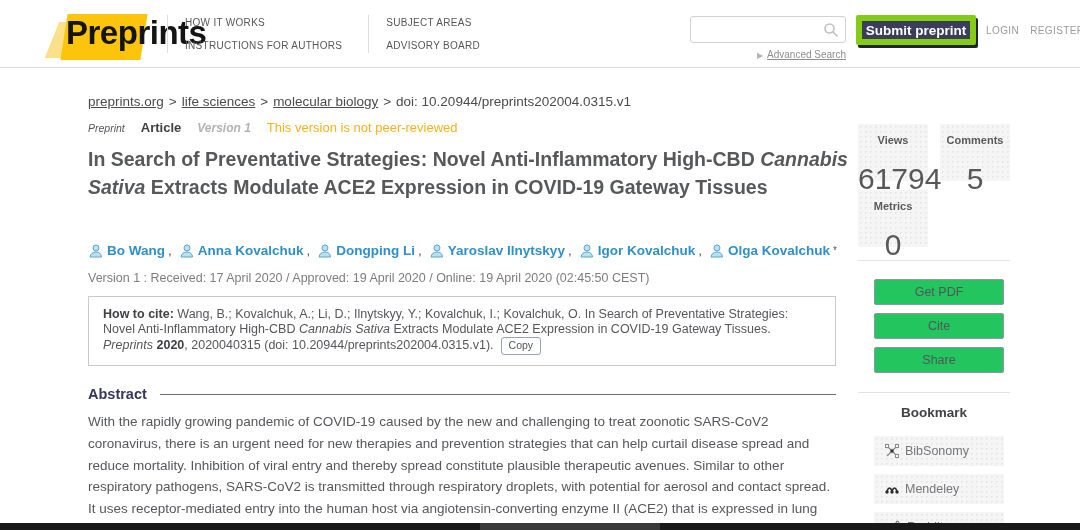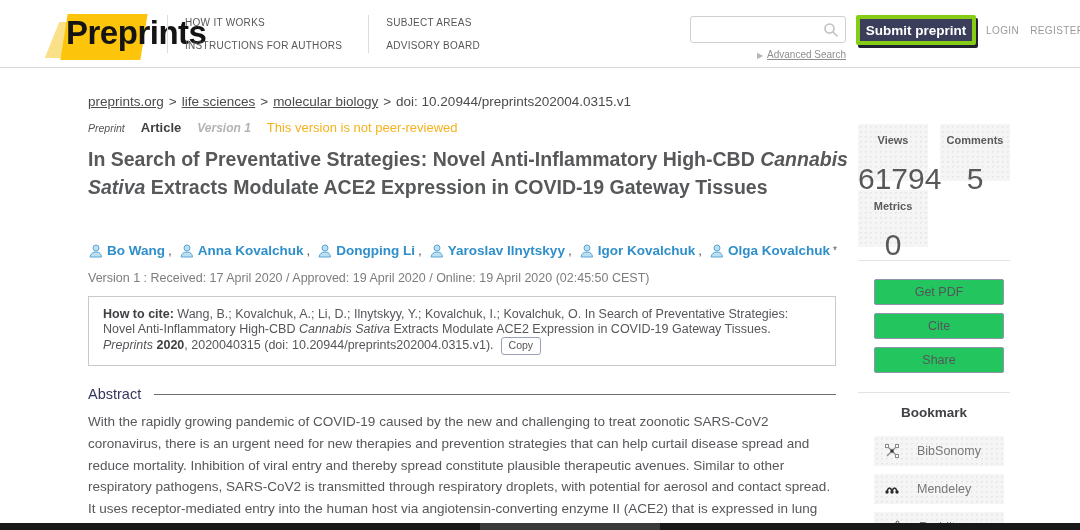--- a/index.html
+++ b/index.html
@@ -17,21 +17,21 @@
   .nav-col { border-left:1px solid #dcdcdc; padding:2px 26px 2px 17px; display:flex; flex-direction:column; justify-content:space-between; }
   .nav-link { font-size:10px; color:#57575a; letter-spacing:0.3px; cursor:pointer; white-space:nowrap; }
 
   .search-box { position:absolute; left:690px; top:16px; width:156px; height:27px; border:1px solid #d0d0d0; border-radius:3px; background:#fff; }
   .search-input { position:absolute; left:6px; top:1px; width:122px; height:23px; border:none; outline:none; font-size:12px; color:#555; }
   .search-icon { position:absolute; right:6px; top:5px; width:16px; height:16px; }
   .advanced { position:absolute; left:690px; top:49px; width:156px; text-align:right; font-size:10px; color:#8e8e8e; }
   .advanced .tri { font-size:8px; color:#b5b5b5; margin-right:4px; }
   .advanced .lbl { text-decoration:underline; cursor:pointer; }
 
-  .submit-btn { position:absolute; left:856px; top:15px; width:120px; height:30px; background:#3a3e5b; border:4px solid #84cc16; border-radius:2px; box-shadow:2px 3px 0 #20222f; color:#fff; font-weight:700; font-size:13.5px; display:flex; align-items:center; justify-content:center; cursor:pointer; font-family:"Liberation Sans", sans-serif; }
+  .submit-btn { position:absolute; left:856px; top:15px; width:120px; height:30px; background:#3a3e5b; border:6px solid #84cc16; border-radius:2px; box-shadow:2px 3px 0 #20222f; color:#fff; font-weight:700; font-size:13.5px; display:flex; align-items:center; justify-content:center; cursor:pointer; font-family:"Liberation Sans", sans-serif; }
   .auth { position:absolute; left:986px; top:25px; display:flex; gap:11px; font-size:10px; color:#9a9a9a; letter-spacing:0.4px; }
   .auth span { cursor:pointer; }
 
   
   .breadcrumb { position:absolute; left:88px; top:94px; font-size:13.5px; color:#4b4b4d; }
   .breadcrumb a { color:#4b4b4d; text-decoration:underline; cursor:pointer; }
   .breadcrumb .sep { margin:0 5px; }
 
   .labels-row { position:absolute; left:88px; top:120px; display:flex; align-items:baseline; gap:16px; }
   .lbl-preprint { font-style:italic; font-size:10.5px; color:#55565a; }
@@ -49,35 +49,35 @@
   .authors sup { color:#55565a; font-weight:400; font-size:10px; margin-left:3px; }
 
   .version-line { position:absolute; left:88px; top:271px; font-size:12.5px; color:#7d7d7f; }
 
   .cite-box { position:absolute; left:88px; top:296px; width:748px; border:1px solid #c9c9c9; padding:10px 14px; font-size:12.5px; line-height:15px; color:#55565a; }
   .cite-box b { color:#414145; }
   .cite-box .it { font-style:italic; }
   .copy-btn { display:inline-block; border:1px solid #9aa0b8; border-radius:3px; padding:0 7px 1px; font-size:10.5px; color:#55565a; margin-left:7px; cursor:pointer; background:#fff; }
 
   .abstract-head { position:absolute; left:88px; top:386px; width:748px; display:flex; align-items:center; gap:13px; }
-  .abstract-head .h { font-size:14.5px; font-weight:400; color:#34365c; }
+  .abstract-head .h { font-size:14.5px; font-weight:700; color:#34365c; }
   .abstract-head .rule { flex:1; height:1px; background:#6d6d6d; }
   .abstract-text { position:absolute; left:88px; top:411px; width:750px; font-size:13.5px; line-height:21.8px; color:#56575a; }
 
   
   .sidebar { position:absolute; left:858px; top:124px; width:152px; }
   .stats { display:grid; grid-template-columns:70px 70px; gap:9px 12px; }
   .stat { height:57px; background:#f5f5f5; background-image:radial-gradient(#e7e7e7 1px, transparent 1px); background-size:5px 5px; text-align:center; padding-top:10px; }
   .stat-label { font-size:11px; font-weight:700; color:#5a5a5c; }
   .stat-value { font-size:30px; color:#58585a; margin-top:16px; }
   .side-divider { border-top:1px solid #e2e2e2; margin-top:13px; }
   .side-btns { margin:18px 0 0 16px; width:130px; display:flex; flex-direction:column; gap:8px; }
   .side-btn { height:26px; background:#22c55e; border:1px solid #8f93ab; border-radius:2px; font-size:12.5px; color:#55565a; display:flex; align-items:center; justify-content:center; cursor:pointer; font-family:"Liberation Sans", sans-serif; }
   .bookmark-head { margin:12px 0 16px; text-align:center; font-weight:700; font-size:13.5px; color:#414145; }
-  .bookmark-item { margin:0 0 8px 16px; width:130px; height:30px; background:#f5f5f5; background-image:radial-gradient(#e7e7e7 1px, transparent 1px); background-size:5px 5px; display:flex; align-items:center; gap:17px; padding-left:10px; font-size:12.5px; color:#76777a; cursor:pointer; }
+  .bookmark-item { margin:0 0 8px 16px; width:130px; height:30px; background:#f5f5f5; background-image:radial-gradient(#e7e7e7 1px, transparent 1px); background-size:5px 5px; display:flex; align-items:center; gap:5px; padding-left:10px; font-size:12.5px; color:#76777a; cursor:pointer; }
 
   
   .bottom-bar { position:absolute; left:0; bottom:0; width:1080px; height:7px; background:#181818; }
   .bottom-bar-light { position:absolute; left:480px; top:0; width:180px; height:7px; background:#3a3a3a; }
 </style>
 </head>
 <body>
 
 <div class="page">
 

